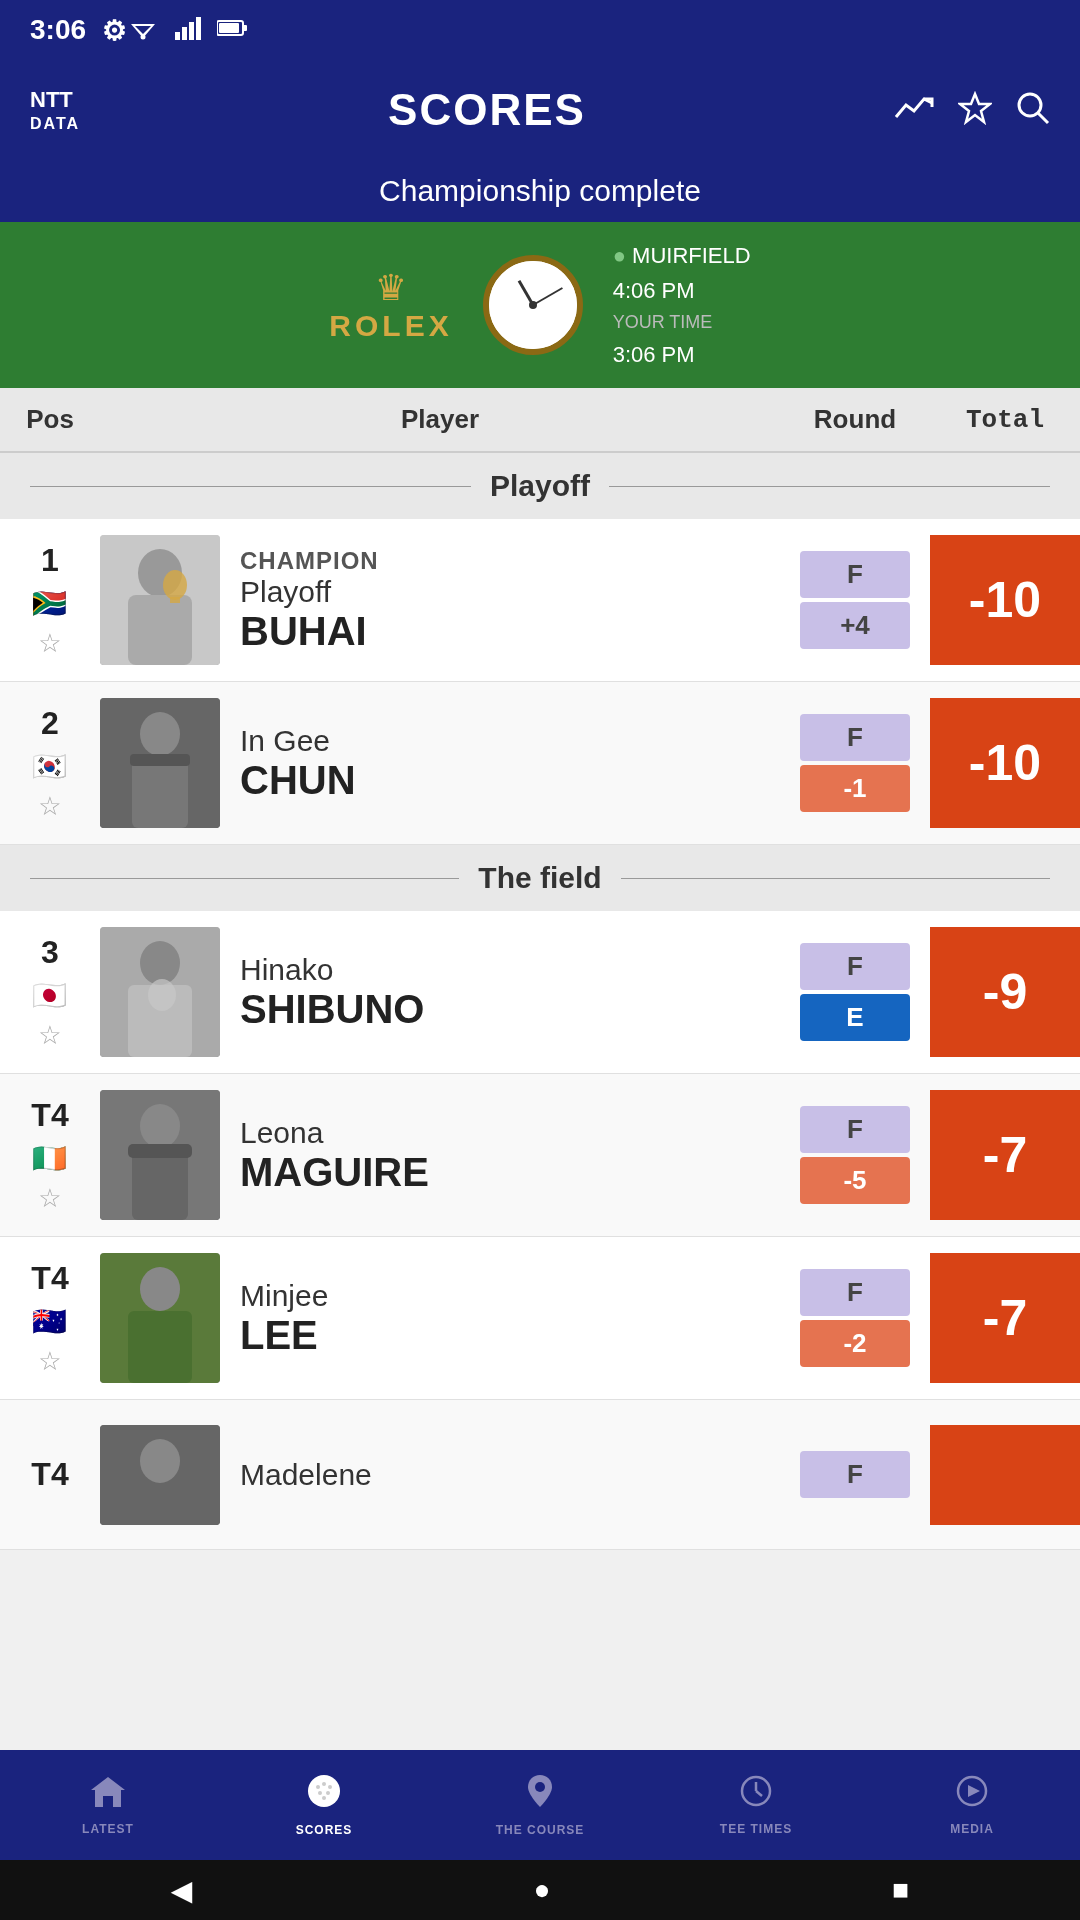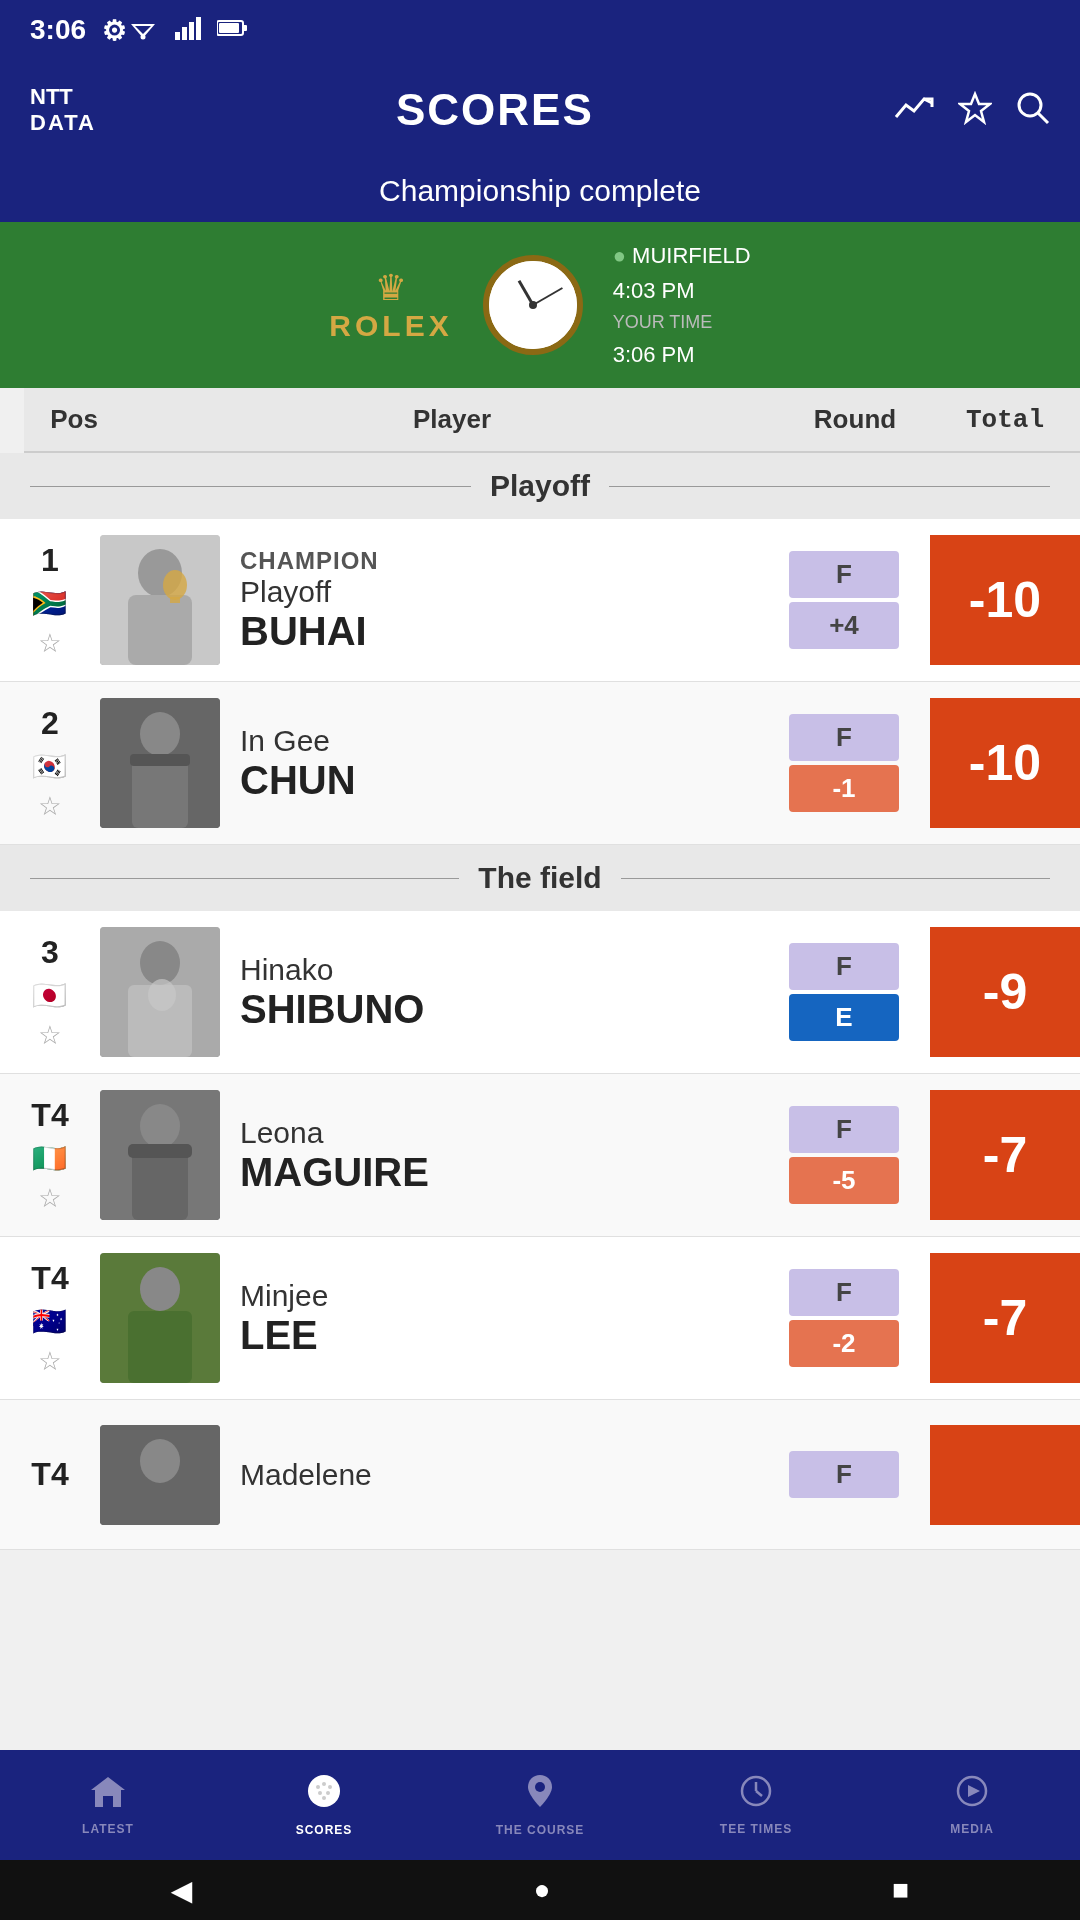--- a/index.html
+++ b/index.html
@@ -112,21 +112,20 @@
     .rolex-time-info .time-label { color: #bbb; font-size: 18px; }
     .rolex-dot { color: #81c784; }
 
     
     .table-header {
       background: #e8e8e8;
       display: flex;
       align-items: center;
       padding: 16px 0;
       border-bottom: 2px solid #ccc;
-      margin-left: 24px;
     }
     .col-pos { width: 100px; text-align: center; font-size: 26px; font-weight: bold; color: #333; }
     .col-player { flex: 1; text-align: center; font-size: 26px; font-weight: bold; color: #333; }
     .col-round { width: 150px; text-align: center; font-size: 26px; font-weight: bold; color: #333; }
     .col-total { width: 150px; text-align: center; font-size: 26px; font-weight: bold; color: #333; font-family: Liberation Mono, monospace; }
 
     
     .section-divider {
       background: #e8e8e8;
       display: flex;
@@ -186,21 +185,20 @@
     .total-box {
       width: 150px;
       height: 130px;
       display: flex;
       align-items: center;
       justify-content: center;
       font-size: 50px;
       font-weight: bold;
       color: white;
       border-radius: 0;
-      margin-left: 11px;
     }
     .total-box.orange { background: #d84315; }
 
     
     .bottom-nav {
       background: #1a237e;
       display: flex;
       position: fixed;
       bottom: 60px;
       width: 1080px;
@@ -238,21 +236,21 @@
     }
 
     
     .ntt-logo {
       font-size: 24px;
       font-weight: bold;
       color: white;
       line-height: 1.2;
     }
     .ntt-logo .ntt { font-size: 22px; }
-    .ntt-logo .data { font-size: 22px; letter-spacing: 2px; }
+    .ntt-logo .data { font-size: 16px; letter-spacing: 2px; }
 
     .player-silhouette {
       width: 120px;
       height: 130px;
       margin-right: 20px;
       background: #999;
       border-radius: 4px;
       position: relative;
       overflow: hidden;
     }
@@ -337,21 +335,21 @@
       <div class="clock-hand-min"></div>
       <div class="clock-center"></div>
     </div>
   </div>
 
   <div class="rolex-time-info">
     <div>
       <span class="rolex-dot">● </span>
       <span>MUIRFIELD</span>
     </div>
-    <div>4:03 PM</div>
+    <div>4:06 PM</div>
     <div class="time-label">YOUR TIME</div>
     <div>3:06 PM</div>
   </div>
 </div>
 
 <div class="scrollable">
 
   <div class="table-header">
     <div class="col-pos">Pos</div>
     <div class="col-player">Player</div>

